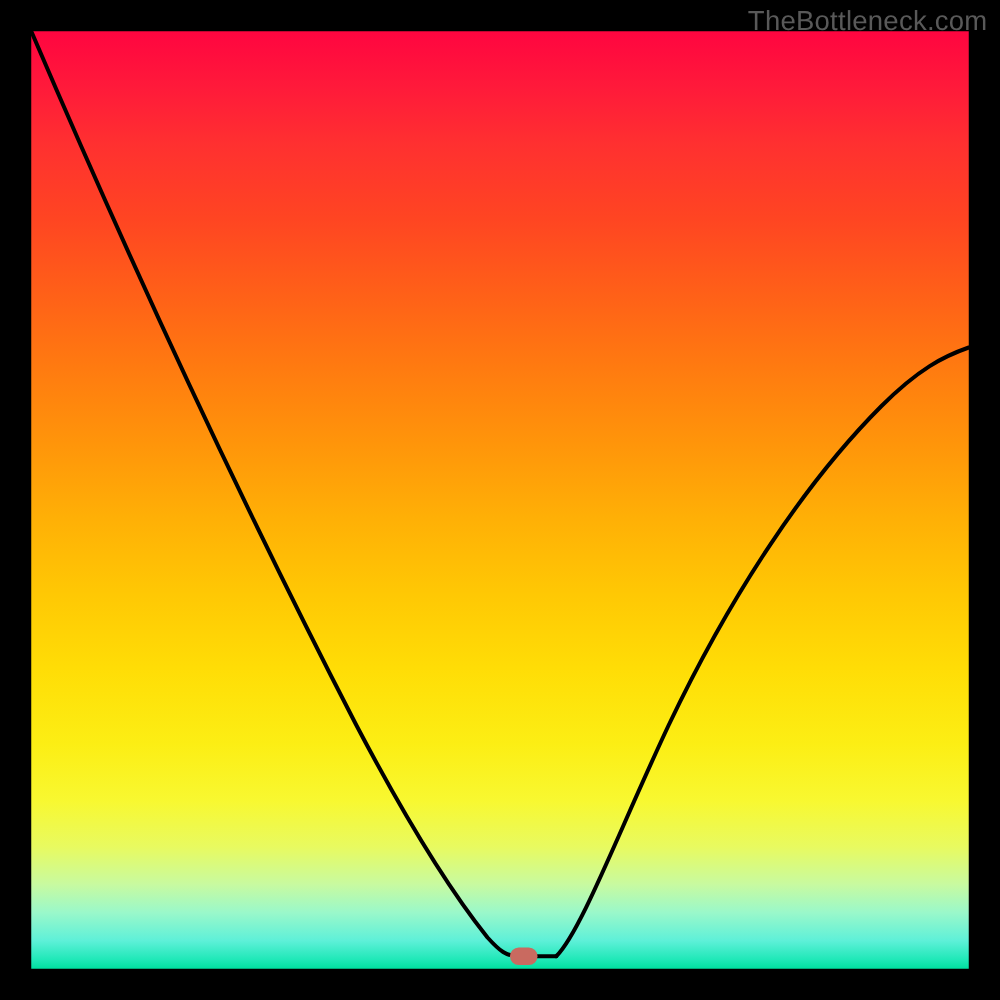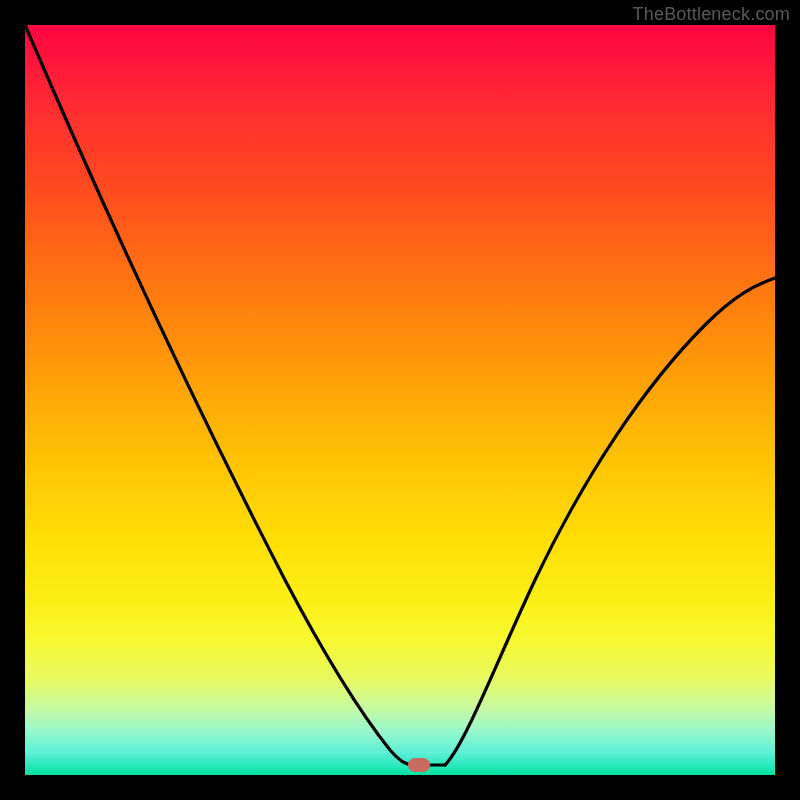--- a/index.html
+++ b/index.html
@@ -58,21 +58,21 @@
     height: 14px;
     border-radius: 7px;
     background: #c96a60;
     transform: translate(-50%, -50%);
   }
   .watermark {
     position: absolute;
     top: 4px;
     right: 10px;
     color: #595959;
-    font-size: 18px;
+    font-size: 22px;
     font-weight: 500;
     letter-spacing: 0.2px;
   }
 </style>
 </head>
 <body>
 
 <div class="frame">
 
   <div class="plot-area">

